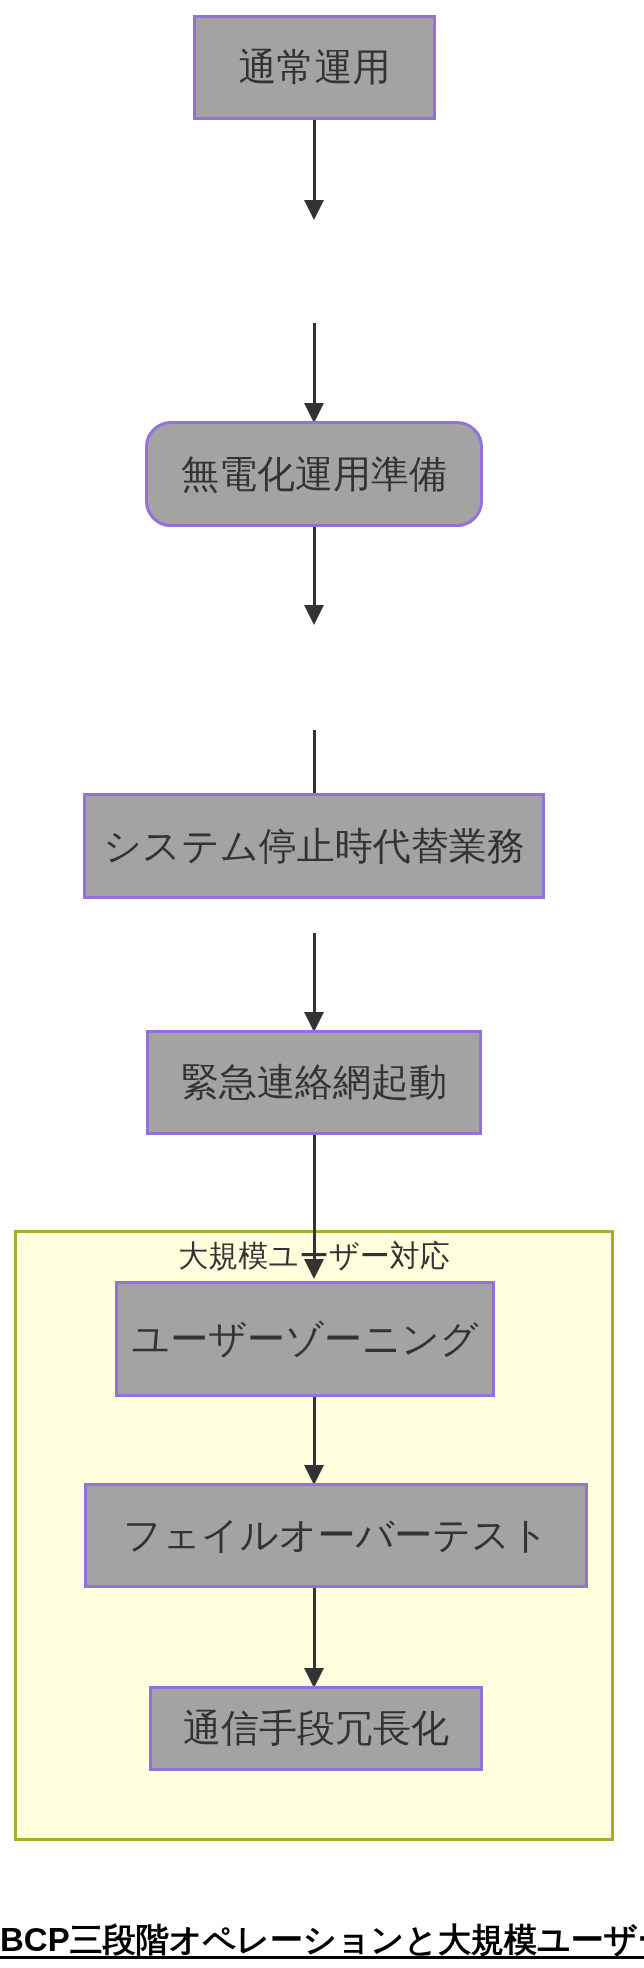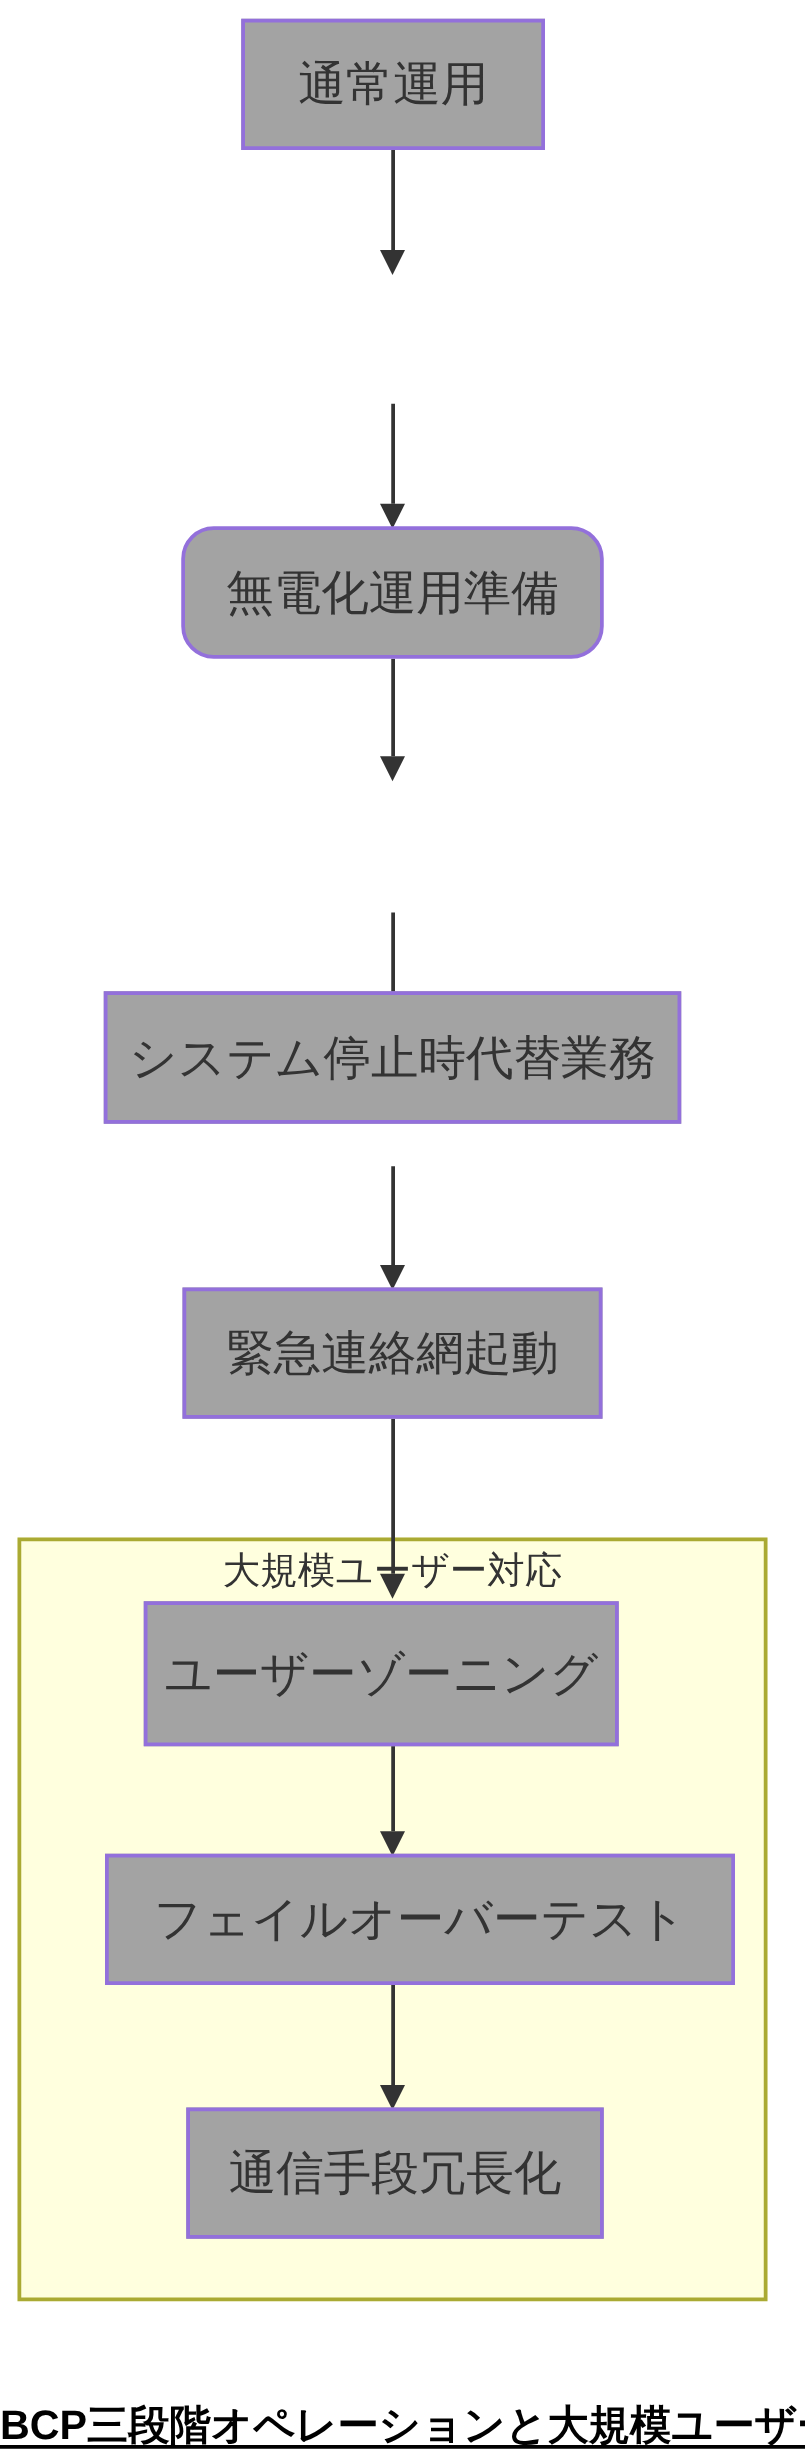--- a/index.html
+++ b/index.html
@@ -33,21 +33,21 @@
     z-index: 4;
   }
   .n1 { left: 193px; top: 15px;   width: 243px; height: 105px; }
   .n2 { left: 161px; top: 218px;  width: 306px; height: 105px; }
   .n3 { left: 145px; top: 421px;  width: 338px; height: 106px; border-radius: 26px; }
   .n4 { left: 135px; top: 623px;  width: 358px; height: 107px; }
   .n5 { left: 83px;  top: 793px;  width: 462px; height: 106px; }
   .n6 { left: 146px; top: 1030px; width: 336px; height: 105px; }
   .n7 { left: 115px; top: 1281px; width: 380px; height: 116px; text-align: right; }
   .n8 { left: 84px;  top: 1483px; width: 504px; height: 105px; }
-  .n9 { left: 149px; top: 1686px; width: 334px; height: 105px; }
+  .n9 { left: 149px; top: 1686px; width: 334px; height: 85px; }
 
   
   .arrow {
     position: absolute;
     left: 304px;
     width: 20px;
     display: flex;
     flex-direction: column;
     align-items: center;
     z-index: 3;

